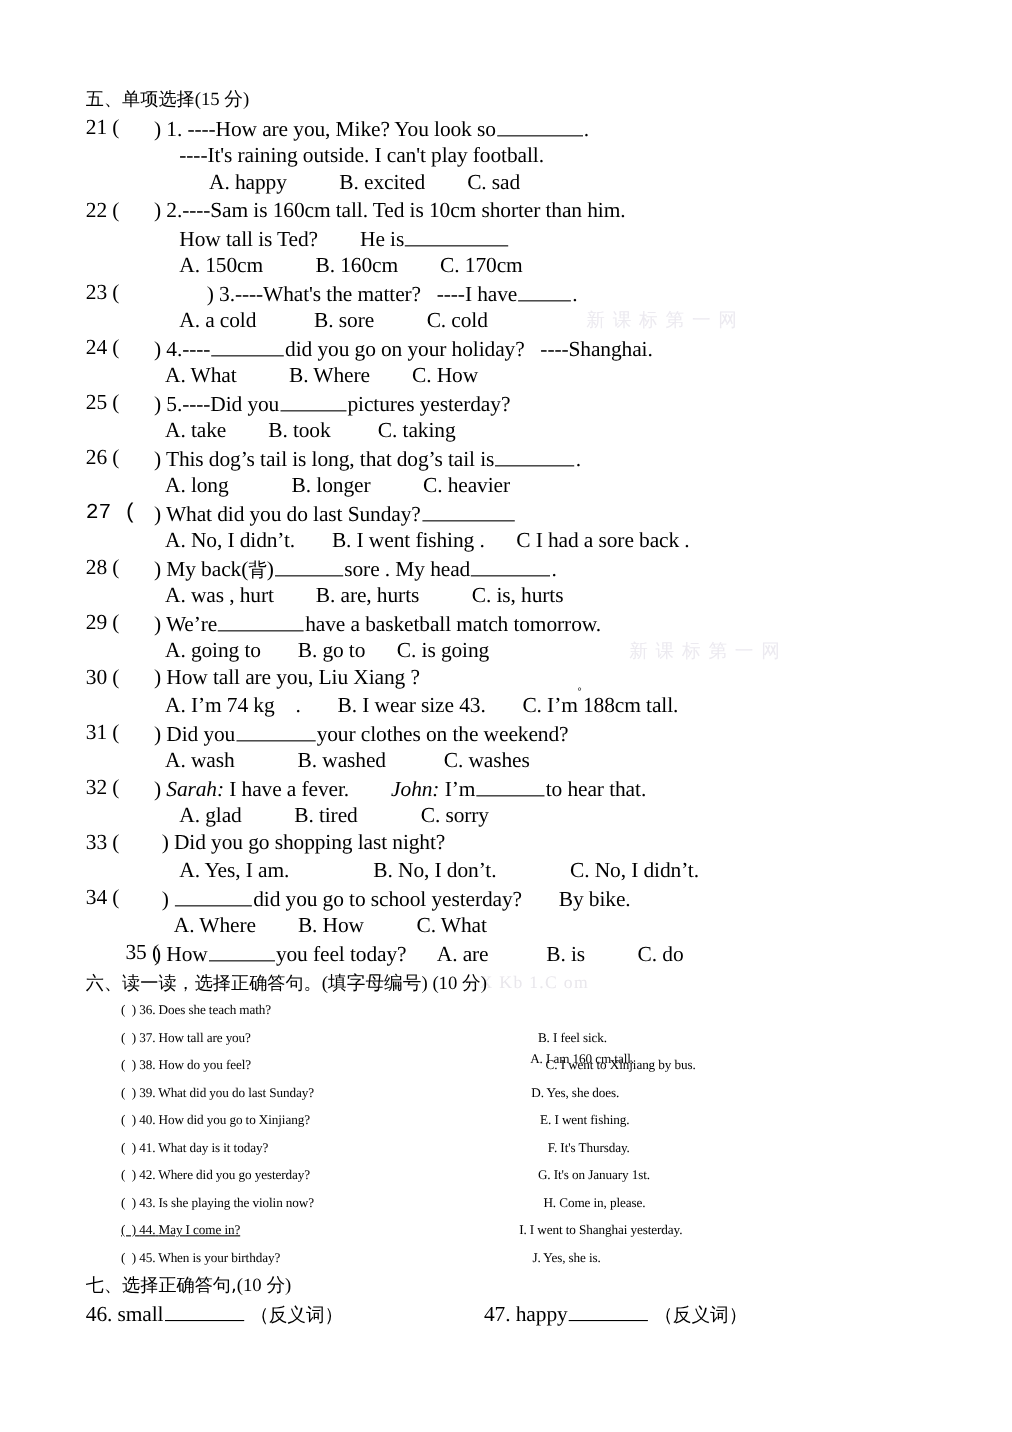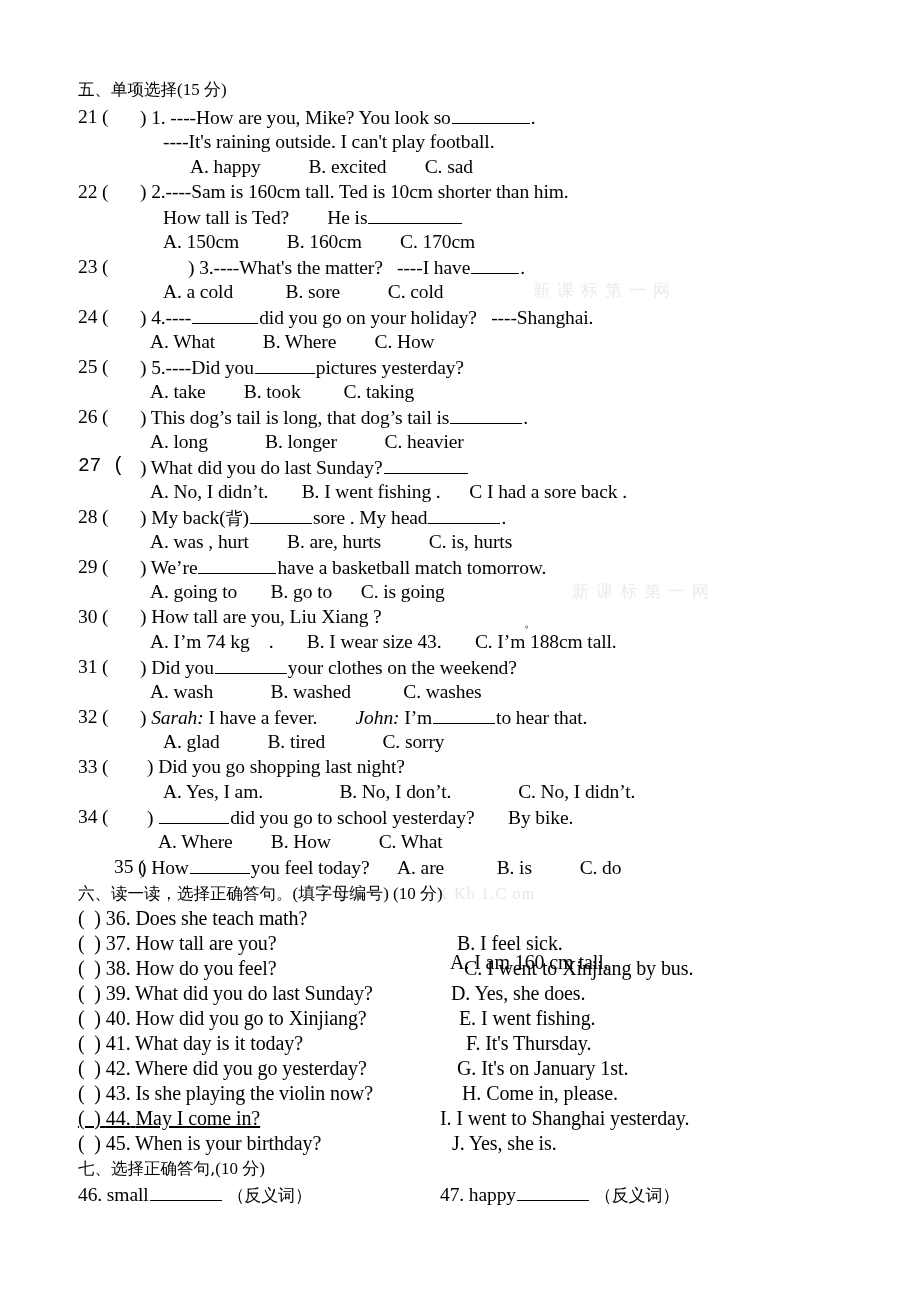--- a/index.html
+++ b/index.html
@@ -28,21 +28,21 @@
     letter-spacing:0px;
   }
   .cn-head .paren {
     font-family:"Liberation Serif","DejaVu Serif",serif;
     font-size:17px;
   }
   .cn-inline {
     font-family:"DejaVu Sans","Liberation Sans",sans-serif;
     font-size:17px;
   }
-  .serif-small { font-size:20px; }
+  .serif-small { font-size:12px;margin-left:32px; }
   .ital { font-style:italic; }
 
   
   .bl {
     display:inline-block;
     border-bottom:1.4px solid #000;
     height:0.82em;
     vertical-align:baseline;
     margin:0 1px;
   }

